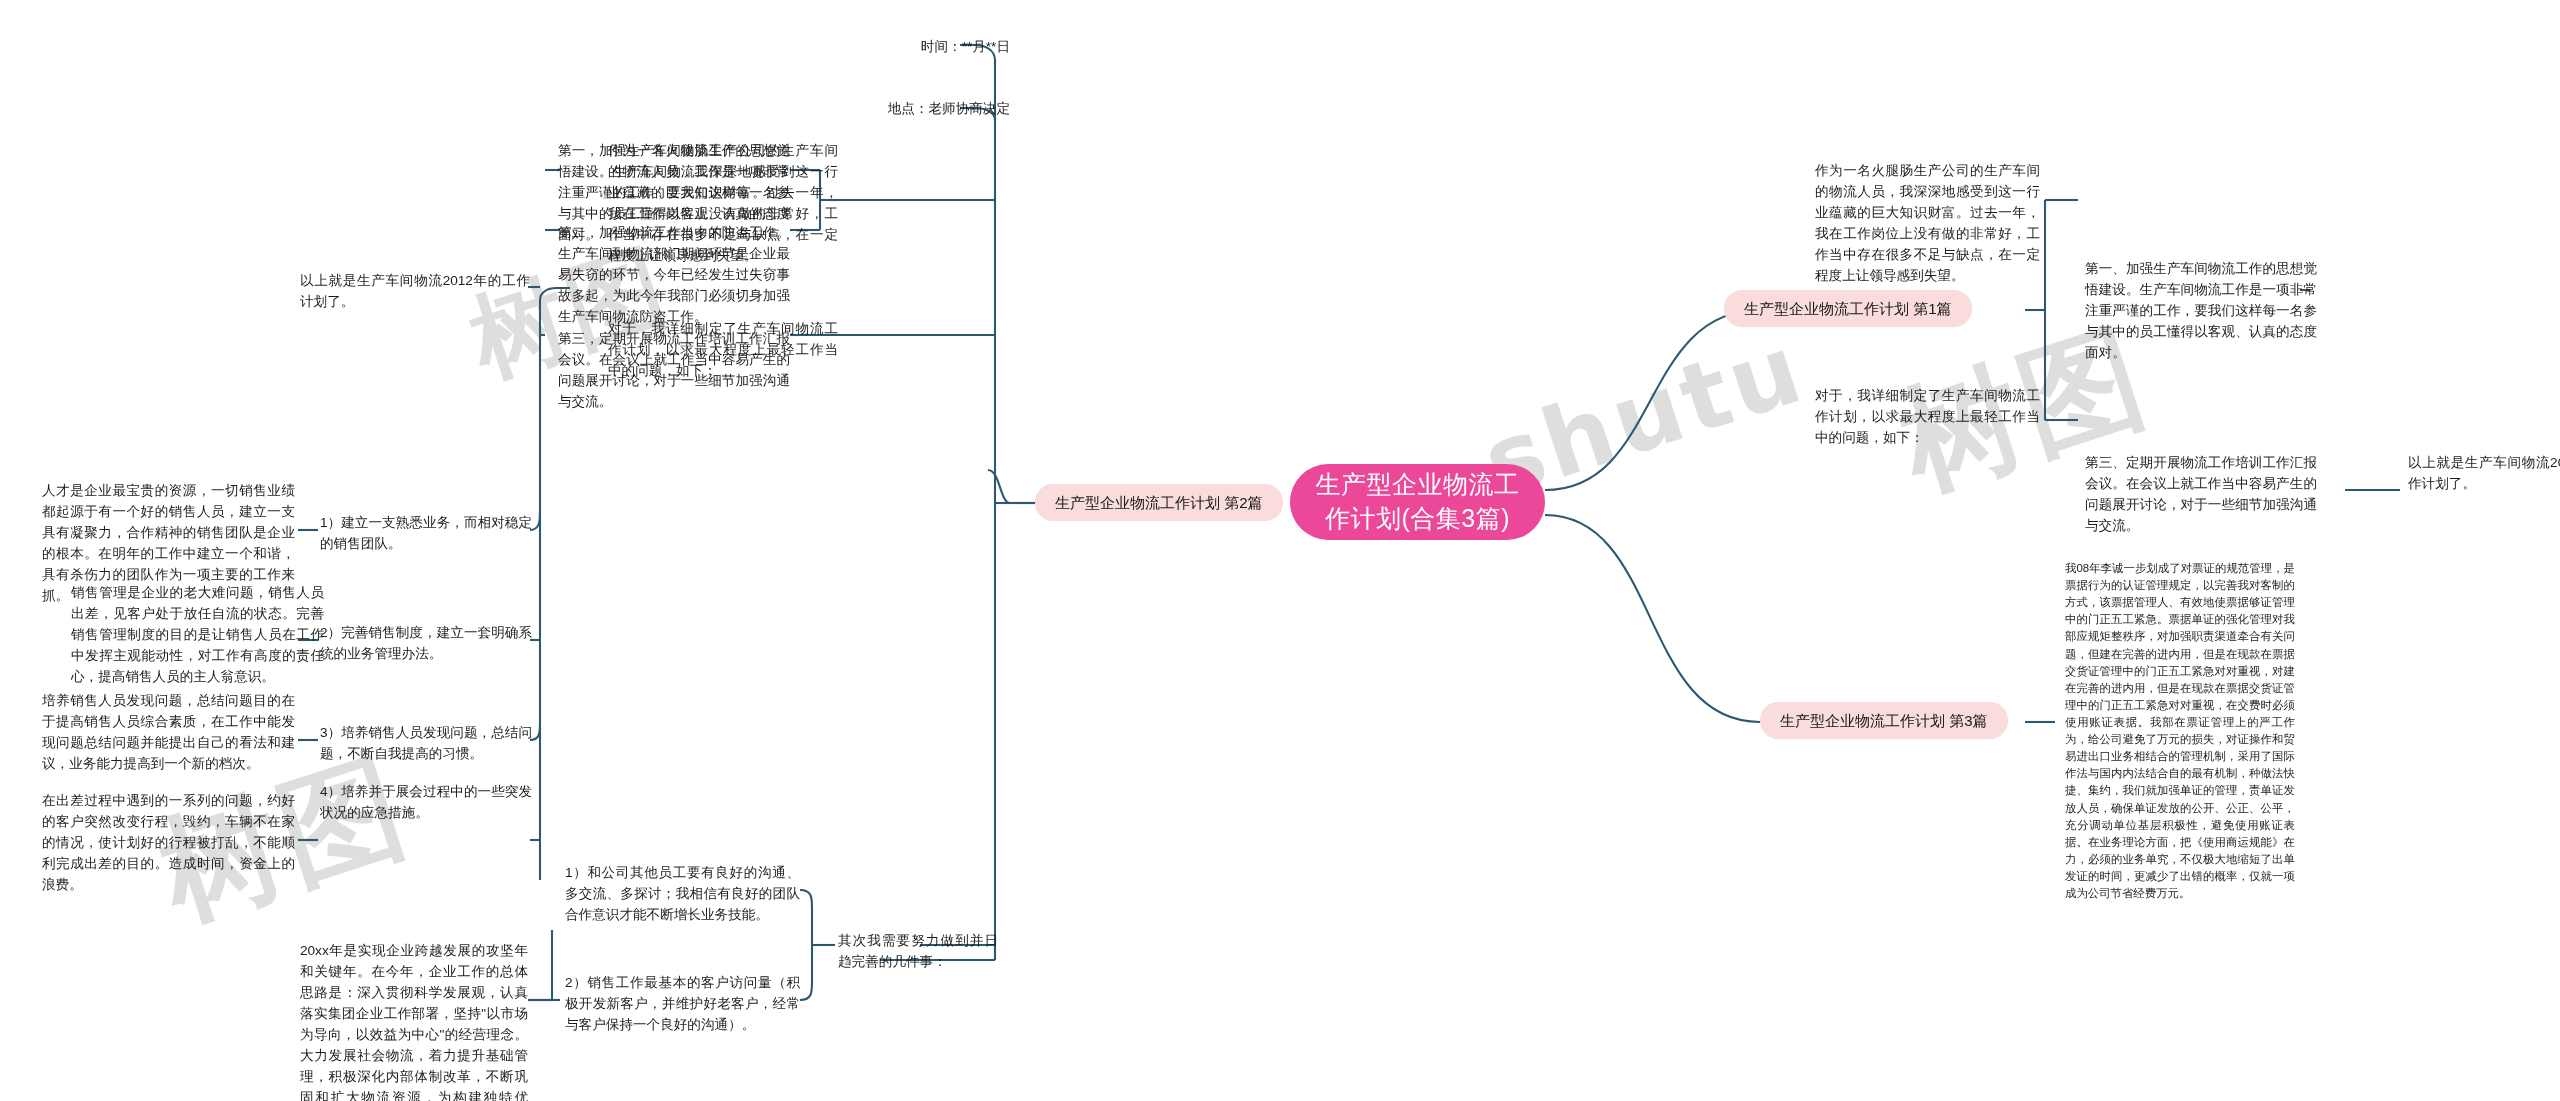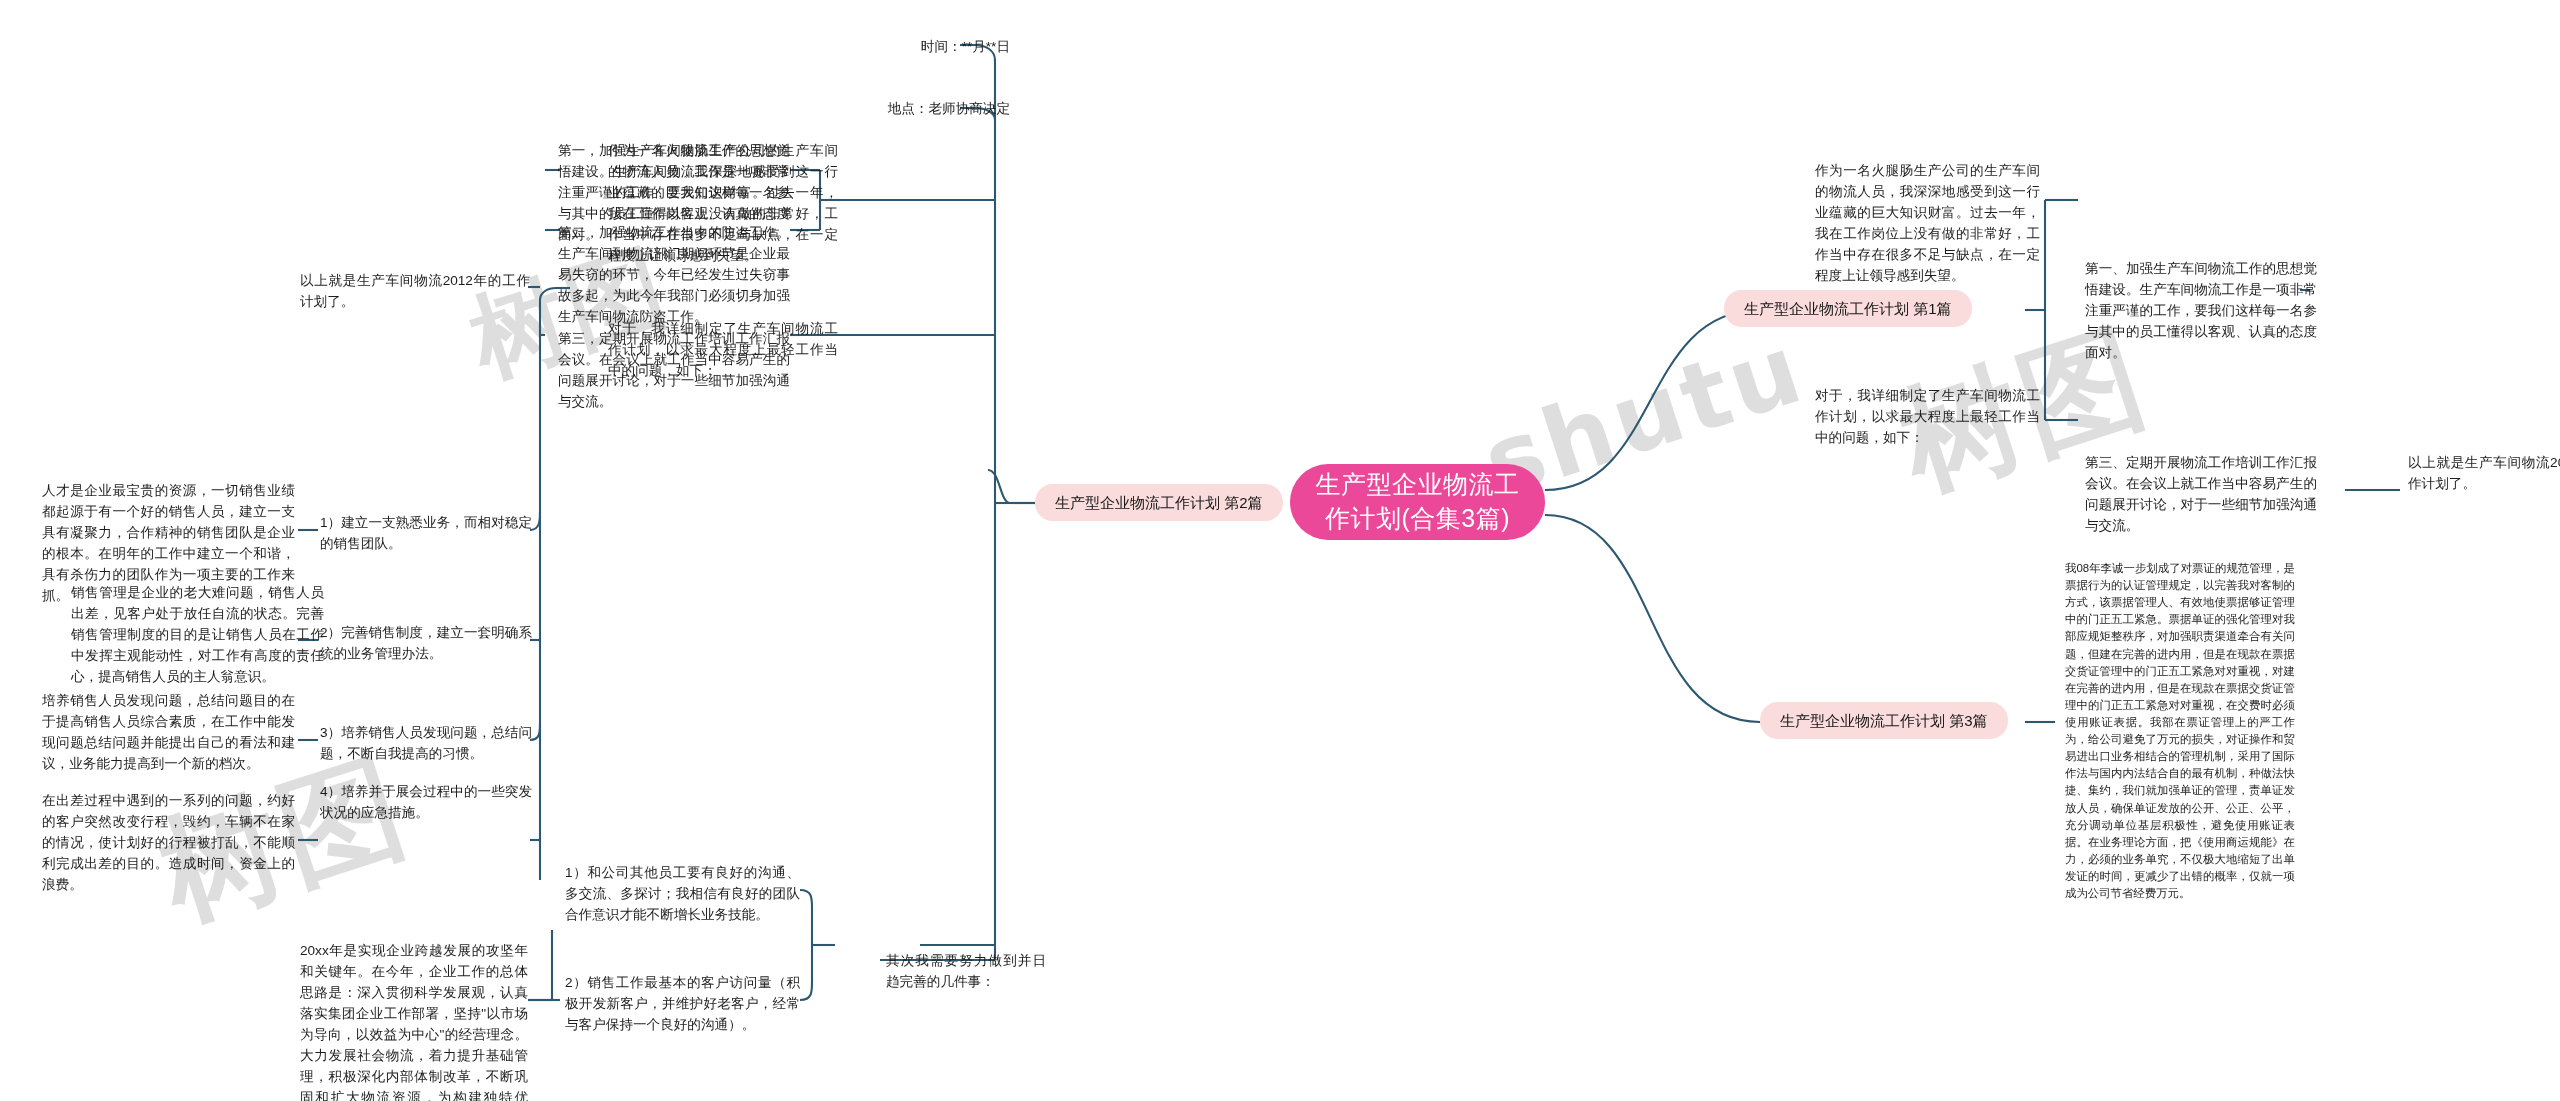--- a/index.html
+++ b/index.html
@@ -232,15 +232,15 @@
   <div class="node leaf" style="left:320px; top:722px; width:212px;">3）培养销售人员发现问题，总结问题，不断自我提高的习惯。</div>
 
   <div class="node leaf" style="left:320px; top:781px; width:212px;">4）培养并于展会过程中的一些突发状况的应急措施。</div>
 
   <div class="node leaf" style="left:300px; top:940px; width:228px;">20xx年是实现企业跨越发展的攻坚年和关键年。在今年，企业工作的总体思路是：深入贯彻科学发展观，认真落实集团企业工作部署，坚持"以市场为导向，以效益为中心"的经营理念。大力发展社会物流，着力提升基础管理，积极深化内部体制改革，不断巩固和扩大物流资源，为构建独特优势、培育核心能力，向5A级综合型物流企业而奋斗。</div>
 
   <div class="node leaf" style="left:565px; top:862px; width:235px;">1）和公司其他员工要有良好的沟通、多交流、多探讨；我相信有良好的团队合作意识才能不断增长业务技能。</div>
 
   <div class="node leaf" style="left:565px; top:972px; width:235px;">2）销售工作最基本的客户访问量（积极开发新客户，并维护好老客户，经常与客户保持一个良好的沟通）。</div>
 
-  <div class="node leaf" style="left:838px; top:950px; width:160px;margin-left:48px;">其次我需要努力做到并日趋完善的几件事：</div>
+  <div class="node leaf" style="left:838px; top:930px; width:160px;">其次我需要努力做到并日趋完善的几件事：</div>
 
 </div>
 
 </body></html>

